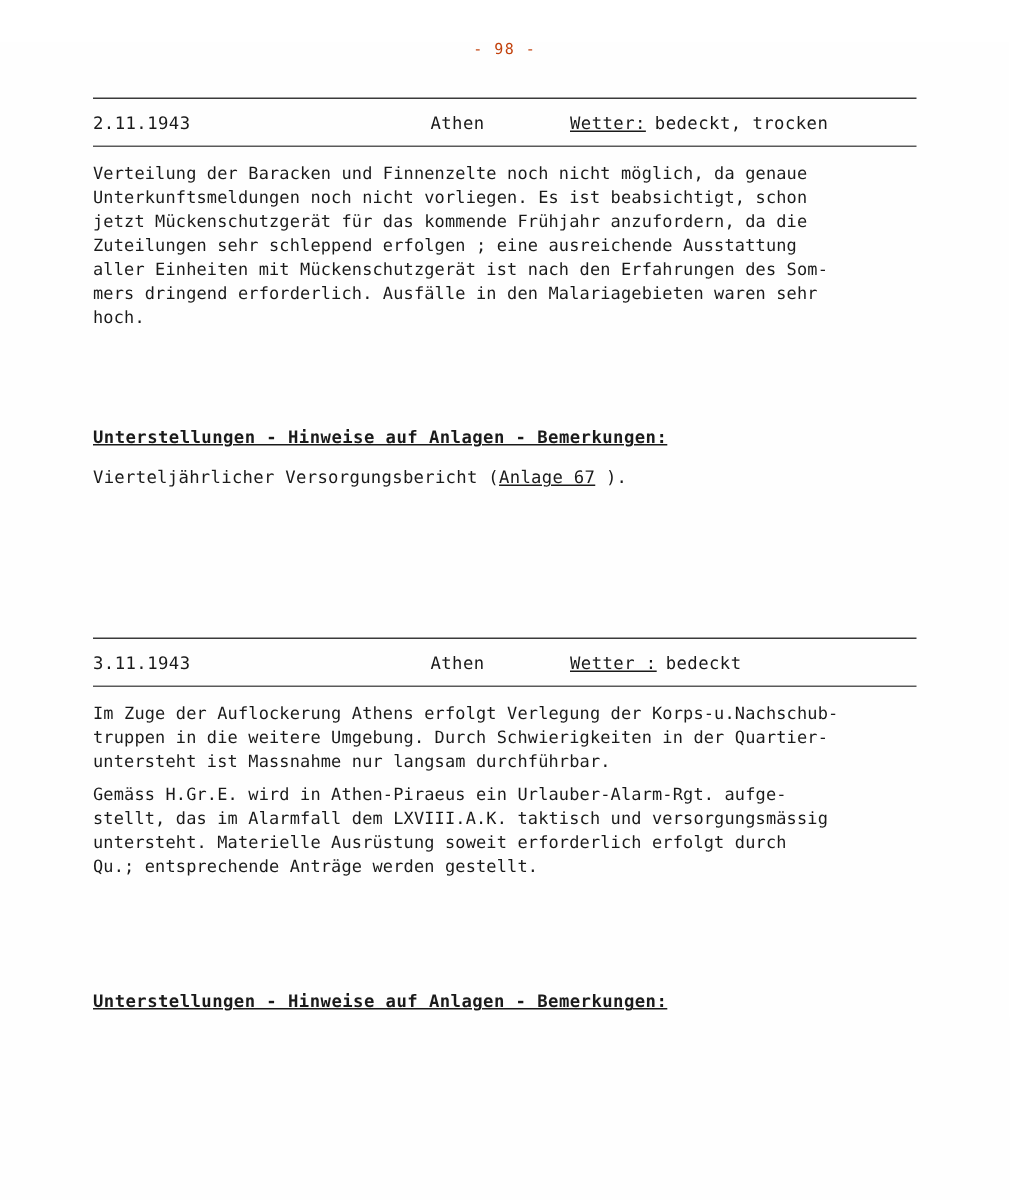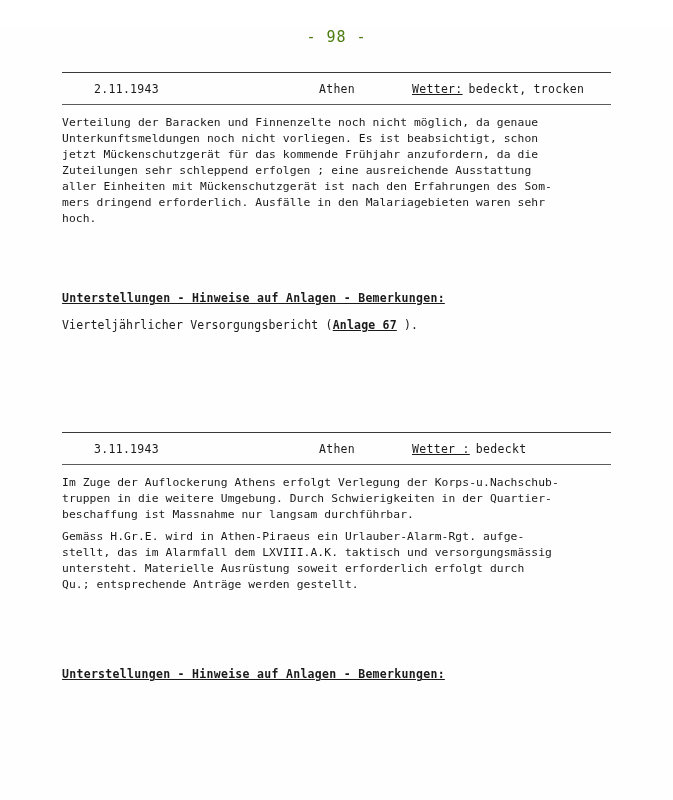--- a/index.html
+++ b/index.html
@@ -18,25 +18,25 @@
   .page {
     position: relative;
     width: 673px;
     height: 800px;
     background: #fefefe;
     padding: 0;
     box-sizing: border-box;
   }
   .page-number {
     text-align: center;
-    font-size: 15px;
+    font-size: 10px;
     letter-spacing: 1px;
     margin-top: 28px;
     margin-bottom: 26px;
-    color: #4d7c0f;
+    color: #c2410c;
   }
   .rule {
     border: 0;
     border-top: 1px solid #3a3a3a;
     margin: 0 62px;
   }
   .rule.thin {
     border-top: 1px solid #5a5a5a;
   }
   .entry {
@@ -45,21 +45,20 @@
   .entry-head {
     display: flex;
     align-items: baseline;
     font-size: 11.5px;
     padding: 9px 0 8px 0;
     letter-spacing: 0.3px;
   }
   .entry-date {
     width: 168px;
     flex: 0 0 168px;
-    margin-left: 32px;
   }
   .entry-place {
     width: 150px;
     flex: 0 0 150px;
     text-align: center;
   }
   .entry-weather-label {
     text-decoration: underline;
     margin-right: 6px;
   }
@@ -83,21 +82,20 @@
     margin-bottom: 13px;
     font-weight: bold;
   }
   .attach-line {
     font-size: 11.5px;
     margin-bottom: 8px;
     letter-spacing: 0.2px;
   }
   .u {
     text-decoration: underline;
-    font-weight: bold;
   }
   .spacer-lg { height: 58px; }
   .spacer-md { height: 34px; }
   .spacer-xs { height: 10px; }
   .entry-block { position: relative; }
 </style>
 </head>
 <body>
 
 <div class="page">
@@ -150,21 +148,21 @@
       <span class="entry-weather-value">bedeckt</span>
     </div>
   </div>
 
   <hr class="rule thin">
 
   <div class="entry">
     <div class="body-text">
       <p class="para">Im Zuge der Auflockerung Athens erfolgt Verlegung der Korps-u.Nachschub-
 truppen in die weitere Umgebung. Durch Schwierigkeiten in der Quartier-
-beschaffung ist Massnahme nur langsam durchführbar.</p>
+untersteht ist Massnahme nur langsam durchführbar.</p>
       <p class="para">Gemäss H.Gr.E. wird in Athen-Piraeus ein Urlauber-Alarm-Rgt. aufge-
 stellt, das im Alarmfall dem LXVIII.A.K. taktisch und versorgungsmässig
 untersteht. Materielle Ausrüstung soweit erforderlich erfolgt durch
 Qu.; entsprechende Anträge werden gestellt.</p>
     </div>
 
     <div class="spacer-lg"></div>
     <div class="spacer-xs"></div>
 
     <div class="section-title">Unterstellungen - Hinweise auf Anlagen - Bemerkungen:</div>

